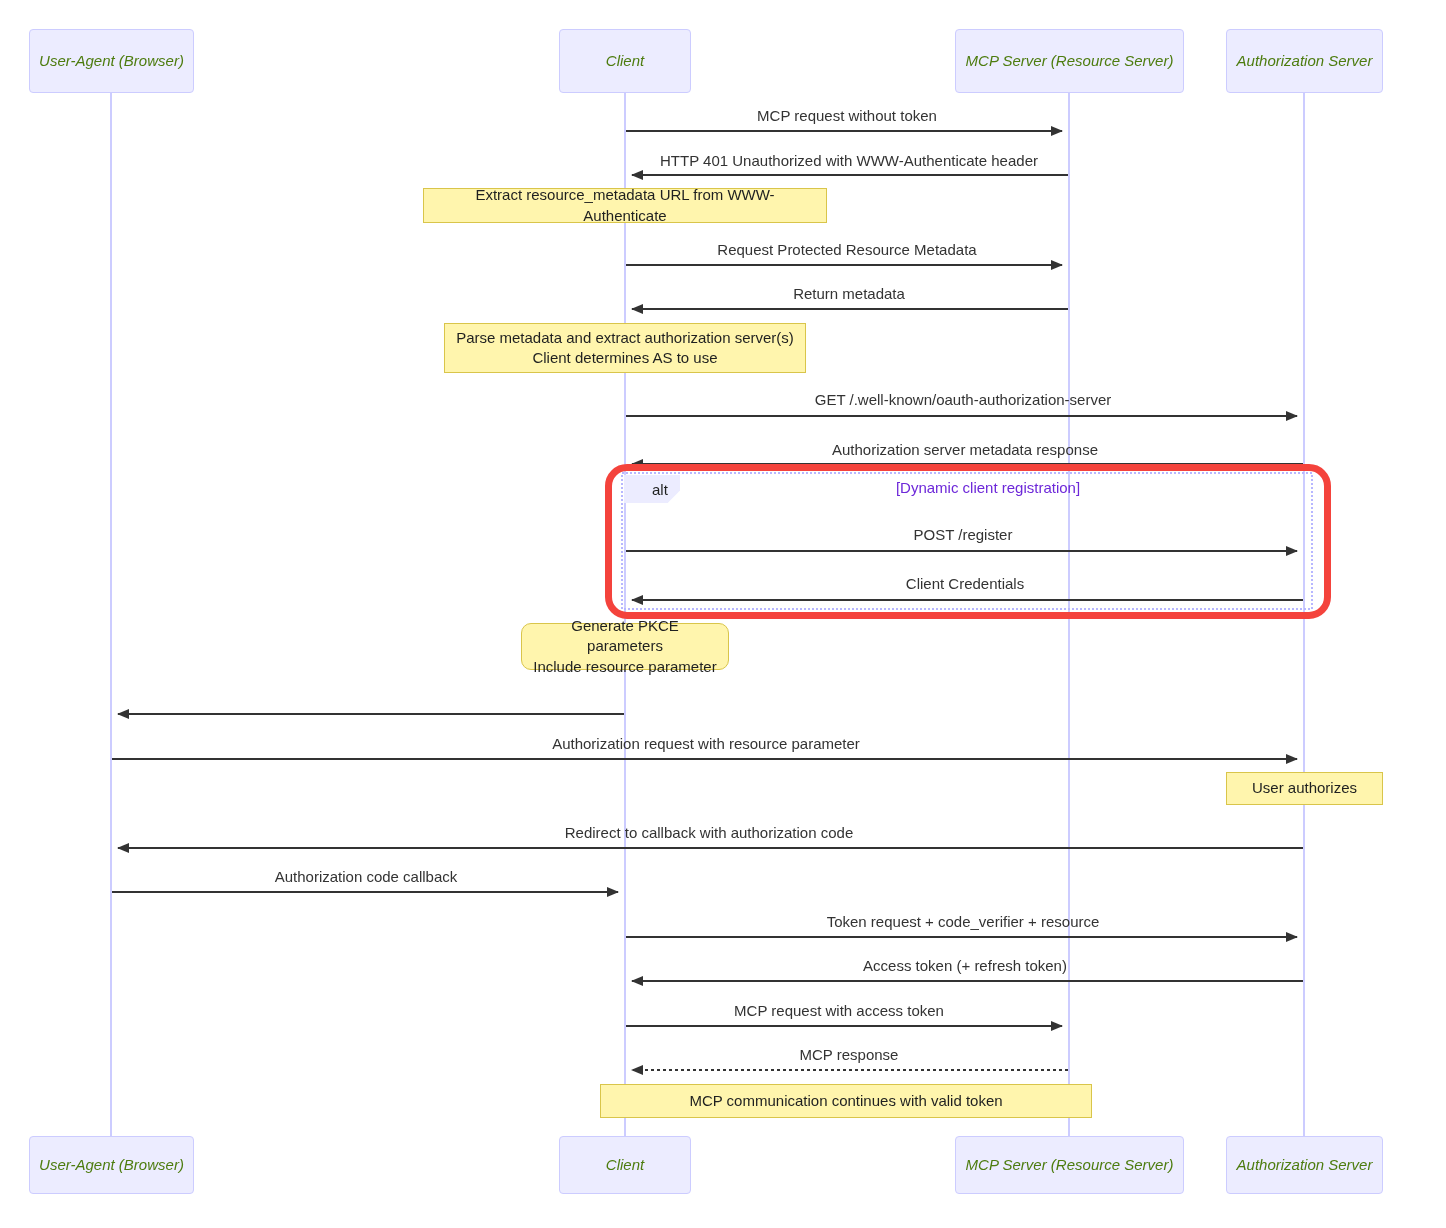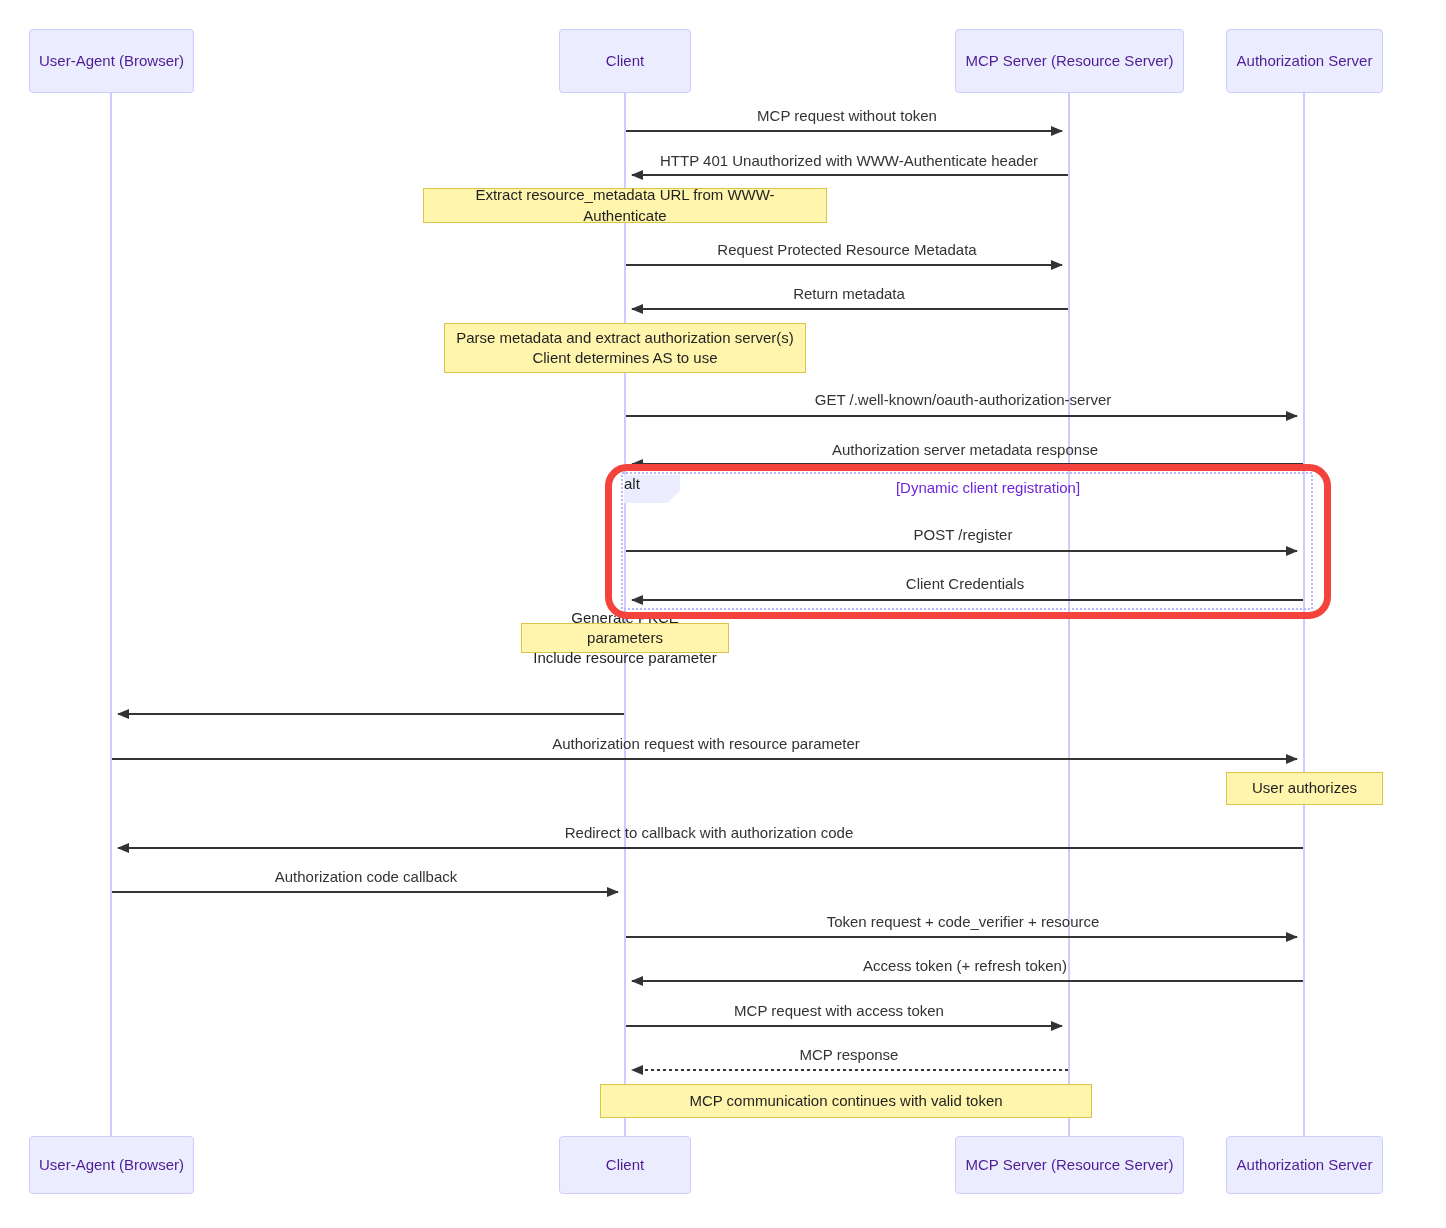--- a/index.html
+++ b/index.html
@@ -29,24 +29,25 @@
   }
   .actor-box {
     position: absolute;
     background: #ECECFF;
     border: 1px solid #CCCCFF;
     border-radius: 4px;
     display: flex;
     align-items: center;
     justify-content: center;
     font-size: 15px;
-    color: #4c1d95;
+    color: #4d7c0f;
     box-sizing: border-box;
     text-align: center;
     line-height: 1.1;
+    font-style: italic;
   }
   .note-box {
     position: absolute;
     background: #FFF5AD;
     border: 1px solid #D9C54A;
     display: flex;
     align-items: center;
     justify-content: center;
     flex-direction: column;
     font-size: 15px;
@@ -64,21 +65,22 @@
     white-space: nowrap;
     transform: translateX(-50%);
   }
   .alt-label-box {
     position: absolute;
     background: #ECECFF;
     font-size: 15px;
     color: #1f2020;
     box-sizing: border-box;
     display: flex;
-    padding-left: 0;
+    align-items: center;
+    padding-left: 28px;
     clip-path: polygon(0 0, 100% 0, 100% 55%, 78% 100%, 0 100%);
   }
   .alt-title {
     position: absolute;
     font-size: 15px;
     color: #6d28d9;
     font-weight: 400;
     text-align: center;
     white-space: nowrap;
     transform: translateX(-50%);
@@ -184,21 +186,21 @@
 
   <div class="note-box" style="left:423px; top:188px; width:404px; height:35px;justify-content:center;">
     <span>Extract resource_metadata URL from WWW-Authenticate</span>
   </div>
 
   <div class="note-box" style="left:444px; top:323px; width:362px; height:50px;">
     <span>Parse metadata and extract authorization server(s)</span>
     <span>Client determines AS to use</span>
   </div>
 
-  <div class="note-box" style="left:521px; top:623px; width:208px; height:30px;">
+  <div class="note-box" style="left:521px; top:623px; width:208px; height:47px;border-radius:10px;">
     <span>Generate PKCE parameters</span>
     <span>Include resource parameter</span>
   </div>
 
   <div class="note-box" style="left:1226px; top:772px; width:157px; height:33px;">
     <span>User authorizes</span>
   </div>
 
   <div class="note-box" style="left:600px; top:1084px; width:492px; height:34px;">
     <span>MCP communication continues with valid token</span>

